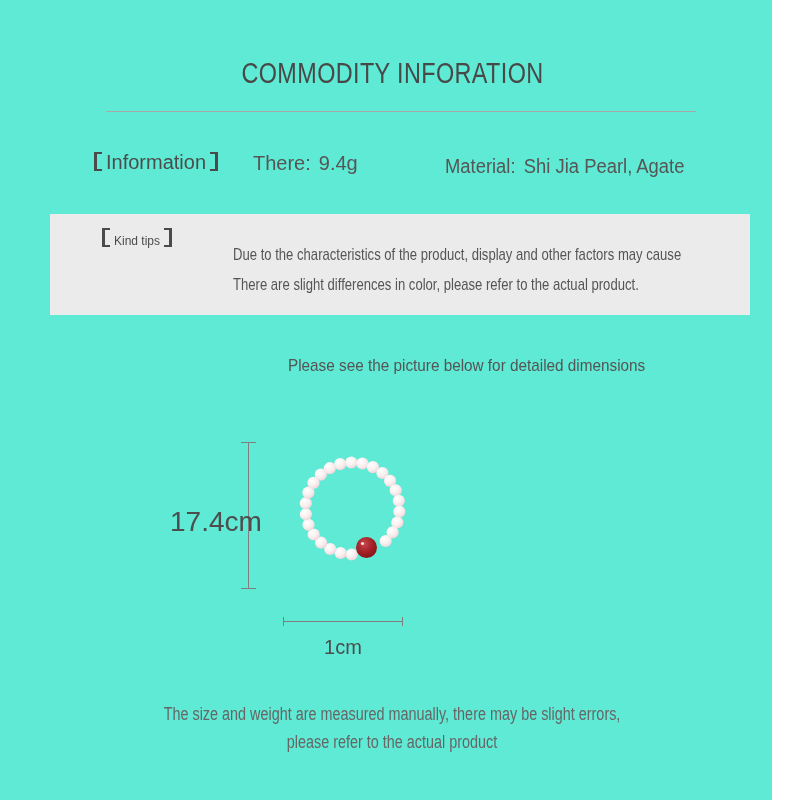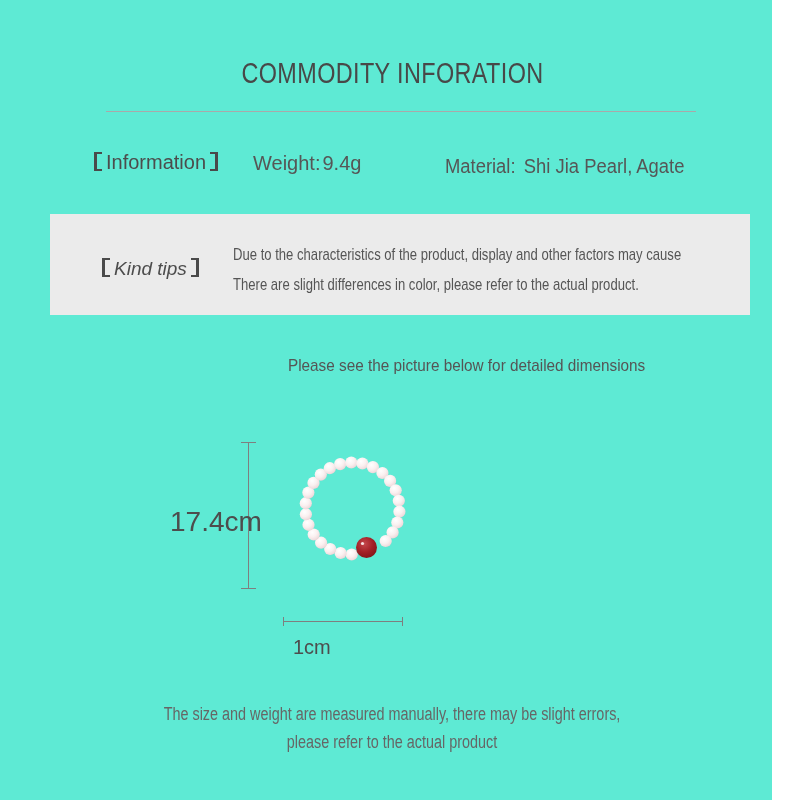--- a/index.html
+++ b/index.html
@@ -18,57 +18,57 @@
     left:106px; top:111px; width:590px; height:1px; background:#a9a9a9;
   }
 
   .label { font-size:20px; color:#4c4c4c; }
   .brk { display:inline-block; box-sizing:border-box; width:8px; height:19px; vertical-align:-2px; }
   .brk-l { border-left:3.5px solid #4a4a4a; border-top:2.5px solid #4a4a4a; border-bottom:2.5px solid #4a4a4a; margin-right:4px; }
   .brk-r { border-right:3.5px solid #4a4a4a; border-top:2.5px solid #4a4a4a; border-bottom:2.5px solid #4a4a4a; margin-left:4px; }
 
   .info-label   { left:94px; top:151px; }
   .weight-line  { left:253px; top:152px; font-size:20px; color:#565656; }
-  .weight-line .val { margin-left:2px; }
+  .weight-line .val { margin-left:8px; }
   .material-line{ left:445px; top:155px; font-size:20px; color:#565656; transform:scaleX(0.92); transform-origin:0 0; }
   .material-line .val { margin-left:9px; }
 
   .tips-band {
     left:50px; top:214px; width:700px; height:101px; background:#ebebeb;
   }
-  .tips-label { left:52px; top:44px; font-size:19px;font-style:italic; }
+  .tips-label { left:52px; top:14px; font-size:12px; }
   .tips-text {
     position:absolute; left:183px; top:26px; font-size:17px; line-height:30px;
     color:#555555; transform:scaleX(0.77); transform-origin:0 0; white-space:nowrap;
   }
 
   .size-label { left:97px; top:353px; }
   .size-note  { left:288px; top:356px; font-size:17px; color:#555555; transform:scaleX(0.9); transform-origin:0 0; }
 
   .figure-svg { position:absolute; left:0; top:420px; }
   .dim-v-label { left:170px; top:506px; width:70px; text-align:center; font-size:28px; color:#4d4d4d; }
-  .dim-h-label { left:293px; top:636px; width:100px; font-size:20px; color:#4d4d4d; }
+  .dim-h-label { left:293px; top:636px; width:100px; text-align:center; font-size:20px; color:#4d4d4d; }
 
   .footer {
     left:-8px; top:700px; width:800px; text-align:center;
     font-size:18px; line-height:28px; color:#666666;
     transform:scaleX(0.8); white-space:nowrap;
   }
 </style>
 </head>
 <body>
 
 <div class="page">
 
   <div class="abs title">COMMODITY INFORATION</div>
   <div class="abs divider"></div>
 
   <div class="abs label info-label"><span class="brk brk-l"></span><span>Information</span><span class="brk brk-r"></span></div>
   <div class="abs weight-line">
-    <span>Weight:</span><span class="val">9.4g</span>
+    <span>There:</span><span class="val">9.4g</span>
   </div>
   <div class="abs material-line">
     <span>Material:</span><span class="val">Shi Jia Pearl, Agate</span>
   </div>
 
   <div class="abs tips-band">
     <div class="abs label tips-label"><span class="brk brk-l"></span><span>Kind tips</span><span class="brk brk-r"></span></div>
     <div class="tips-text">
       <div>Due to the characteristics of the product, display and other factors may cause</div>
       <div>There are slight differences in color, please refer to the actual product.</div>

